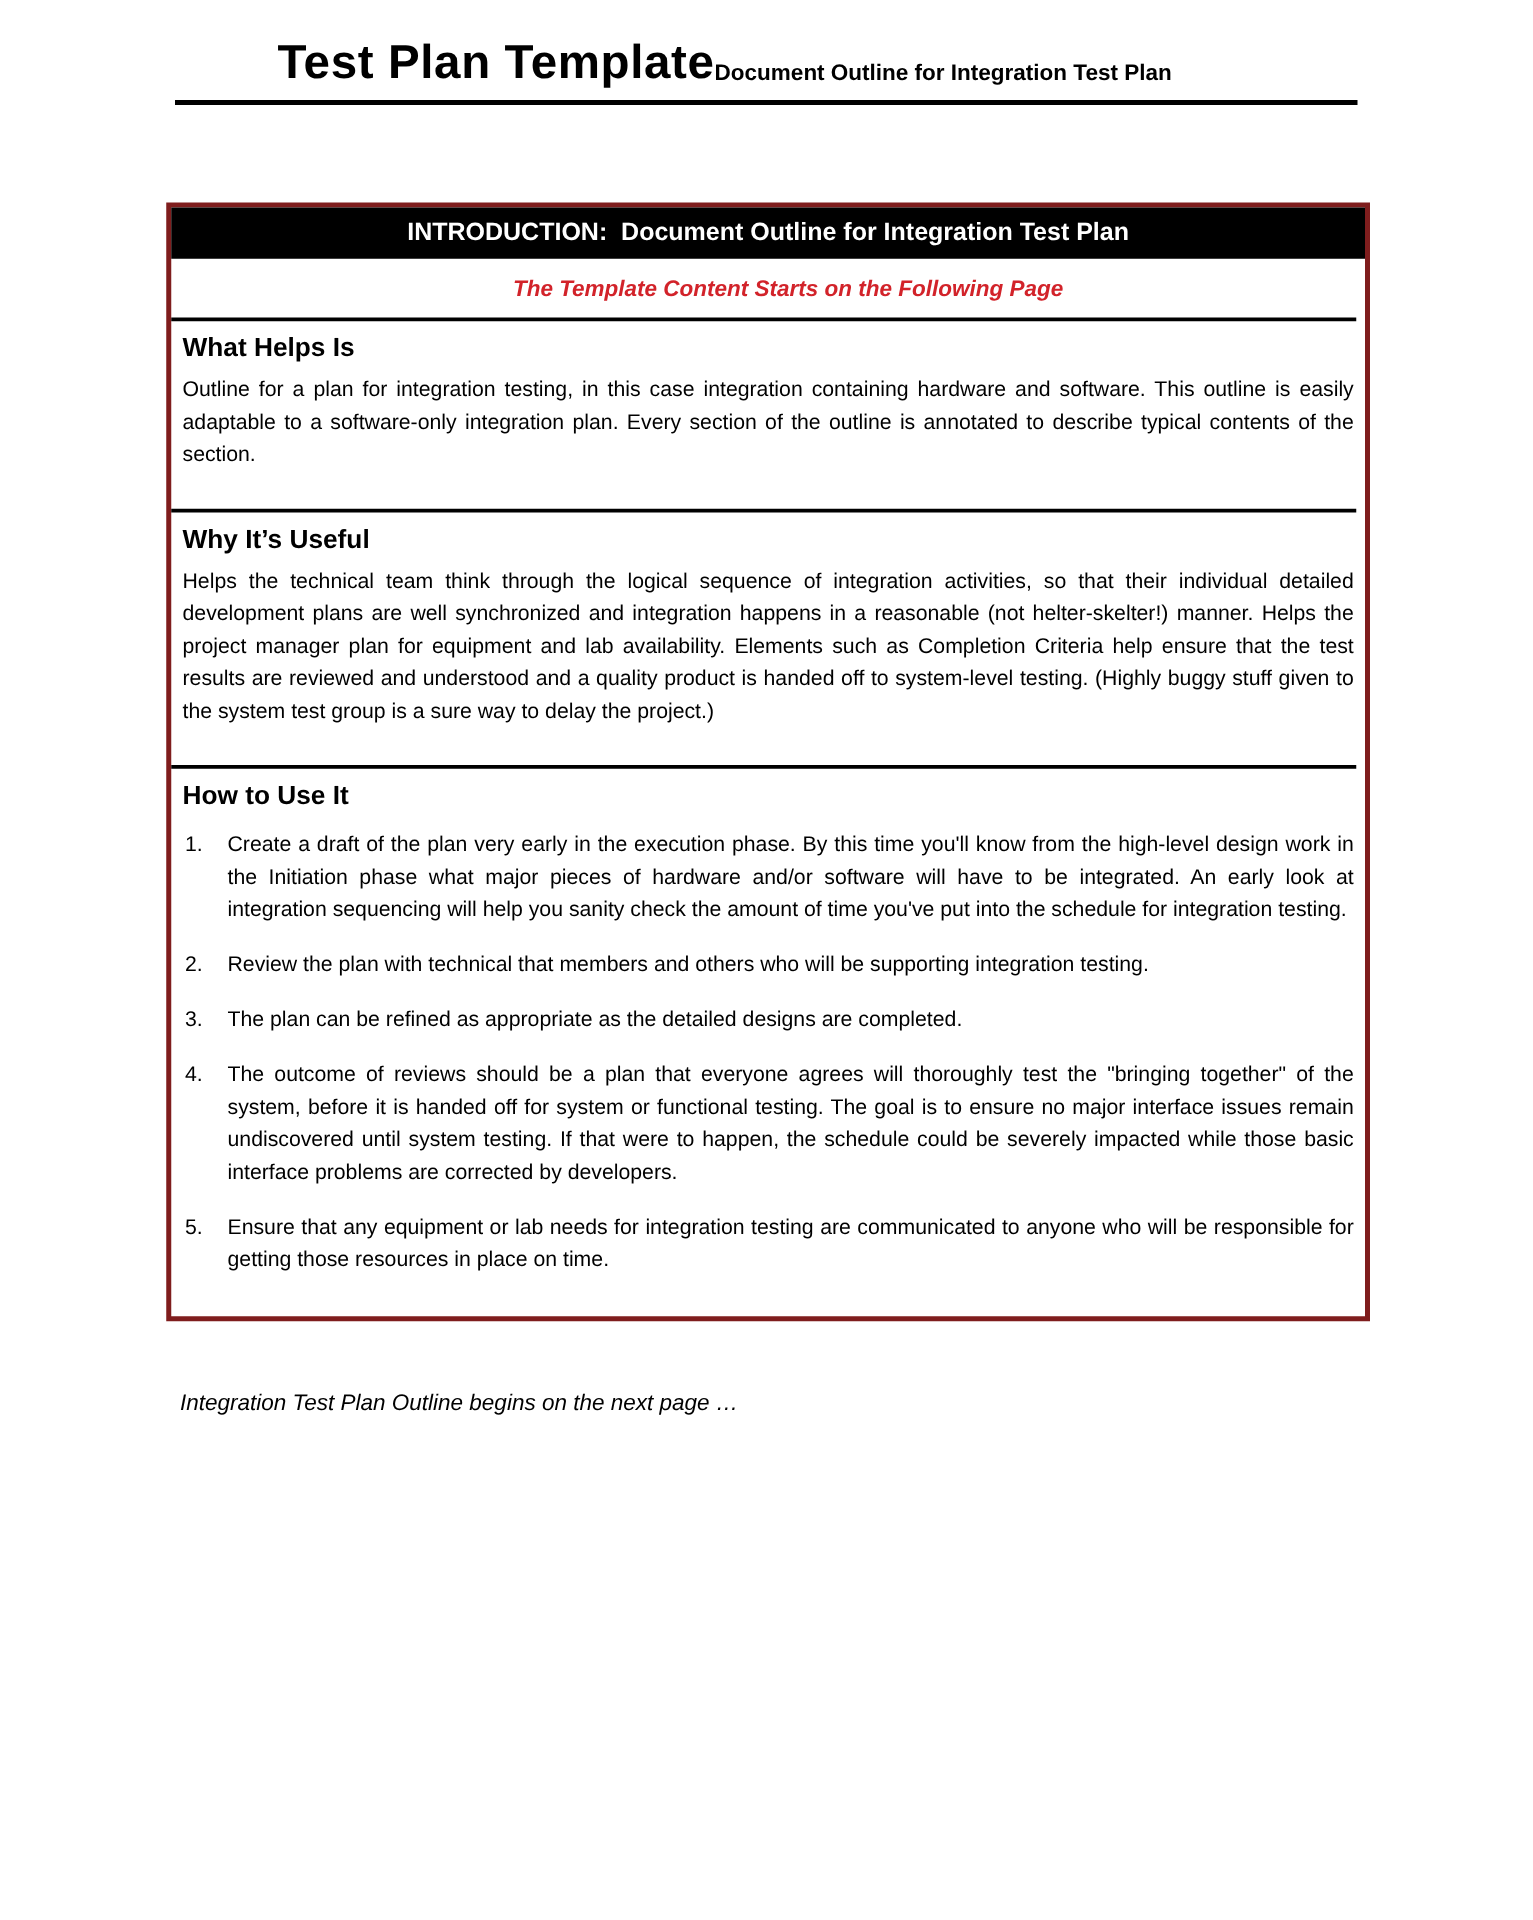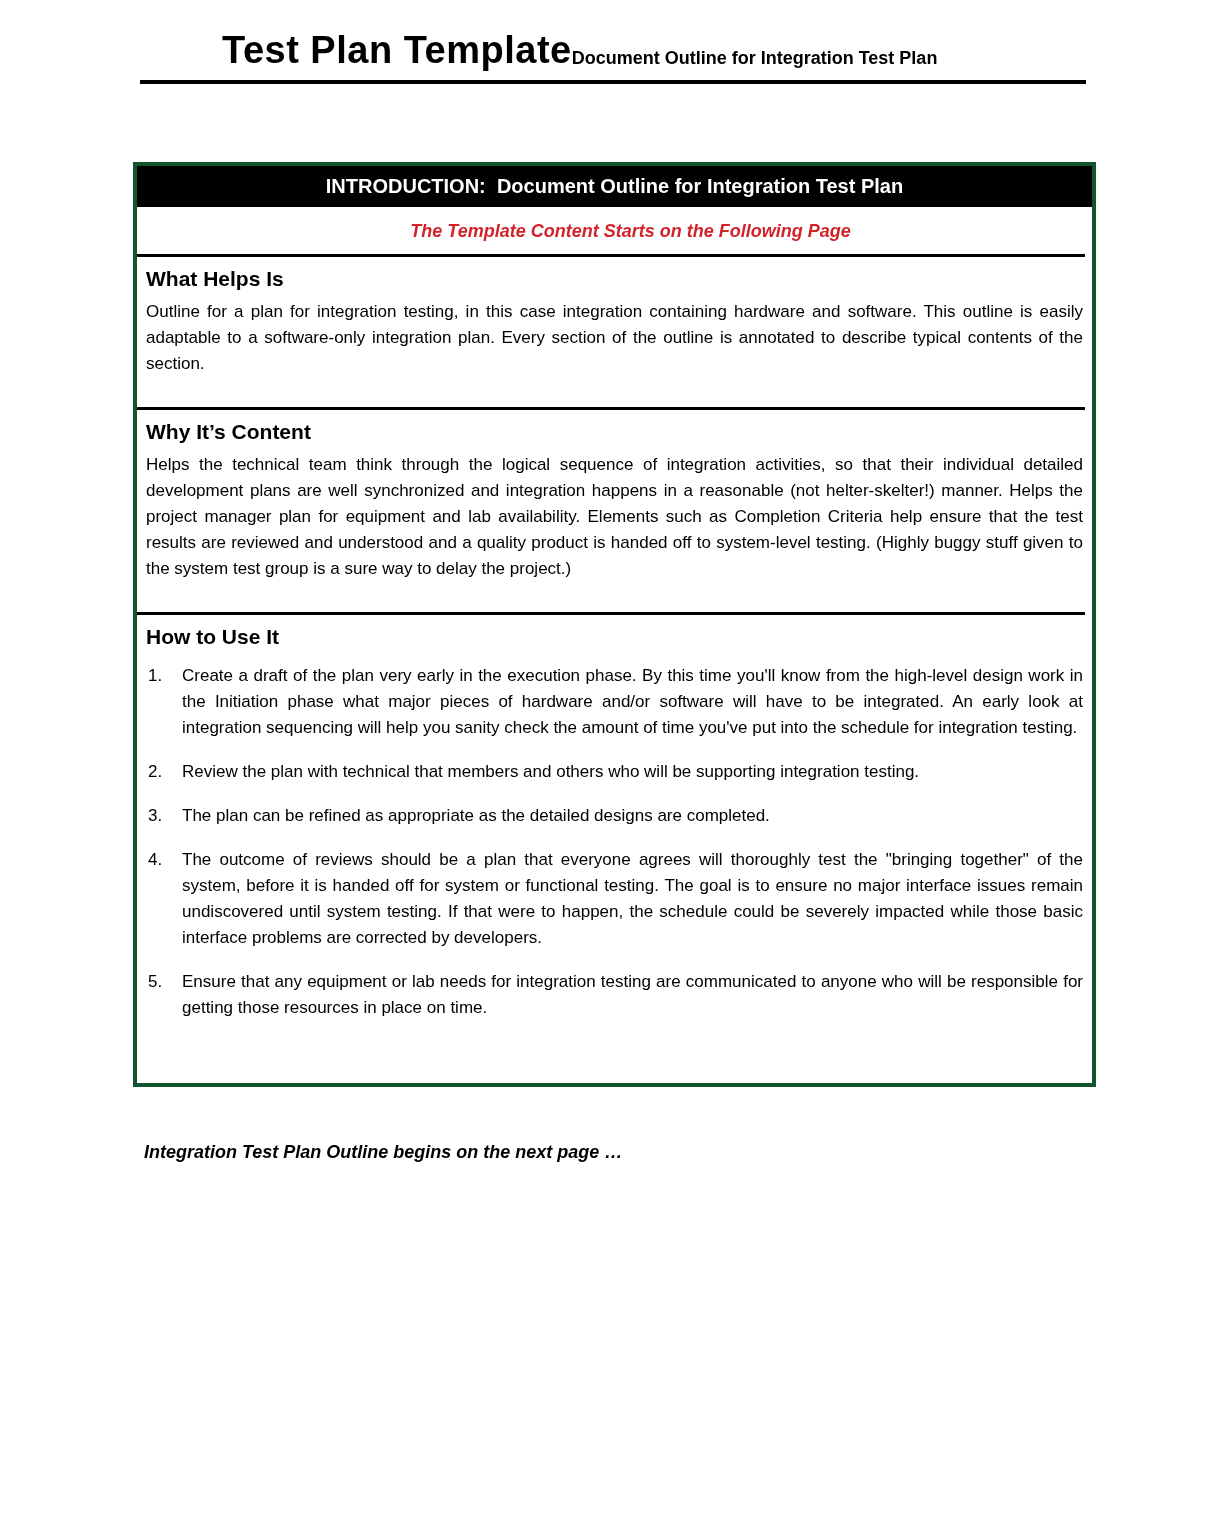--- a/index.html
+++ b/index.html
@@ -33,21 +33,21 @@
     padding-bottom: 3px;
     white-space: nowrap;
   }
   .header-rule {
     border-top: 4px solid #000000;
     margin-top: 8px;
   }
   .intro-box {
     margin: 78px 0 0 133px;
     width: 963px;
-    border: 4px solid #14532d;
+    border: 4px solid #7f1d1d;
     background: #ffffff;
   }
   .box-bar {
     background: #000000;
     color: #ffffff;
     height: 41px;
     line-height: 41px;
     text-align: center;
     font-size: 20px;
     font-weight: bold;
@@ -78,41 +78,41 @@
   .sec-body {
     font-size: 17px;
     line-height: 26px;
     text-align: justify;
     margin-bottom: 30px;
   }
   .howto-list {
     list-style: none;
     counter-reset: item;
     margin-top: 14px;
-    padding-bottom: 44px;
+    padding-bottom: 14px;
   }
   .howto-list li {
     counter-increment: item;
     position: relative;
     padding-left: 36px;
     font-size: 17px;
     line-height: 26px;
     text-align: justify;
     margin-bottom: 18px;
   }
   .howto-list li::before {
     content: counter(item) ".";
     position: absolute;
     left: 2px;
     top: 0;
   }
   .footer-note {
     margin: 55px 16px 0 144px;
     font-size: 18px;
-    font-weight: bold;
+    font-weight: normal;
     font-style: italic;
   }
 </style>
 </head>
 <body>
 
 <header class="page-header">
   <div class="header-row">
     <h1 class="doc-title">Test Plan Template</h1>
     <div class="doc-subtitle">Document Outline for Integration Test Plan</div>
@@ -125,21 +125,21 @@
   <div class="notice">The Template Content Starts on the Following Page</div>
   <div class="divider"></div>
 
   <div class="sec">
     <h2 class="sec-heading">What Helps Is</h2>
     <p class="sec-body">Outline for a plan for integration testing, in this case integration containing hardware and software. This outline is easily adaptable to a software-only integration plan. Every section of the outline is annotated to describe typical contents of the section.</p>
   </div>
   <div class="divider"></div>
 
   <div class="sec">
-    <h2 class="sec-heading">Why It’s Content</h2>
+    <h2 class="sec-heading">Why It’s Useful</h2>
     <p class="sec-body">Helps the technical team think through the logical sequence of integration activities, so that their individual detailed development plans are well synchronized and integration happens in a reasonable (not helter-skelter!) manner. Helps the project manager plan for equipment and lab availability. Elements such as Completion Criteria help ensure that the test results are reviewed and understood and a quality product is handed off to system-level testing. (Highly buggy stuff given to the system test group is a sure way to delay the project.)</p>
   </div>
   <div class="divider"></div>
 
   <div class="sec">
     <h2 class="sec-heading">How to Use It</h2>
     <ol class="howto-list">
       <li>Create a draft of the plan very early in the execution phase. By this time you'll know from the high-level design work in the Initiation phase what major pieces of hardware and/or software will have to be integrated. An early look at integration sequencing will help you sanity check the amount of time you've put into the schedule for integration testing.</li>
       <li>Review the plan with technical that members and others who will be supporting integration testing.</li>
       <li>The plan can be refined as appropriate as the detailed designs are completed.</li>

